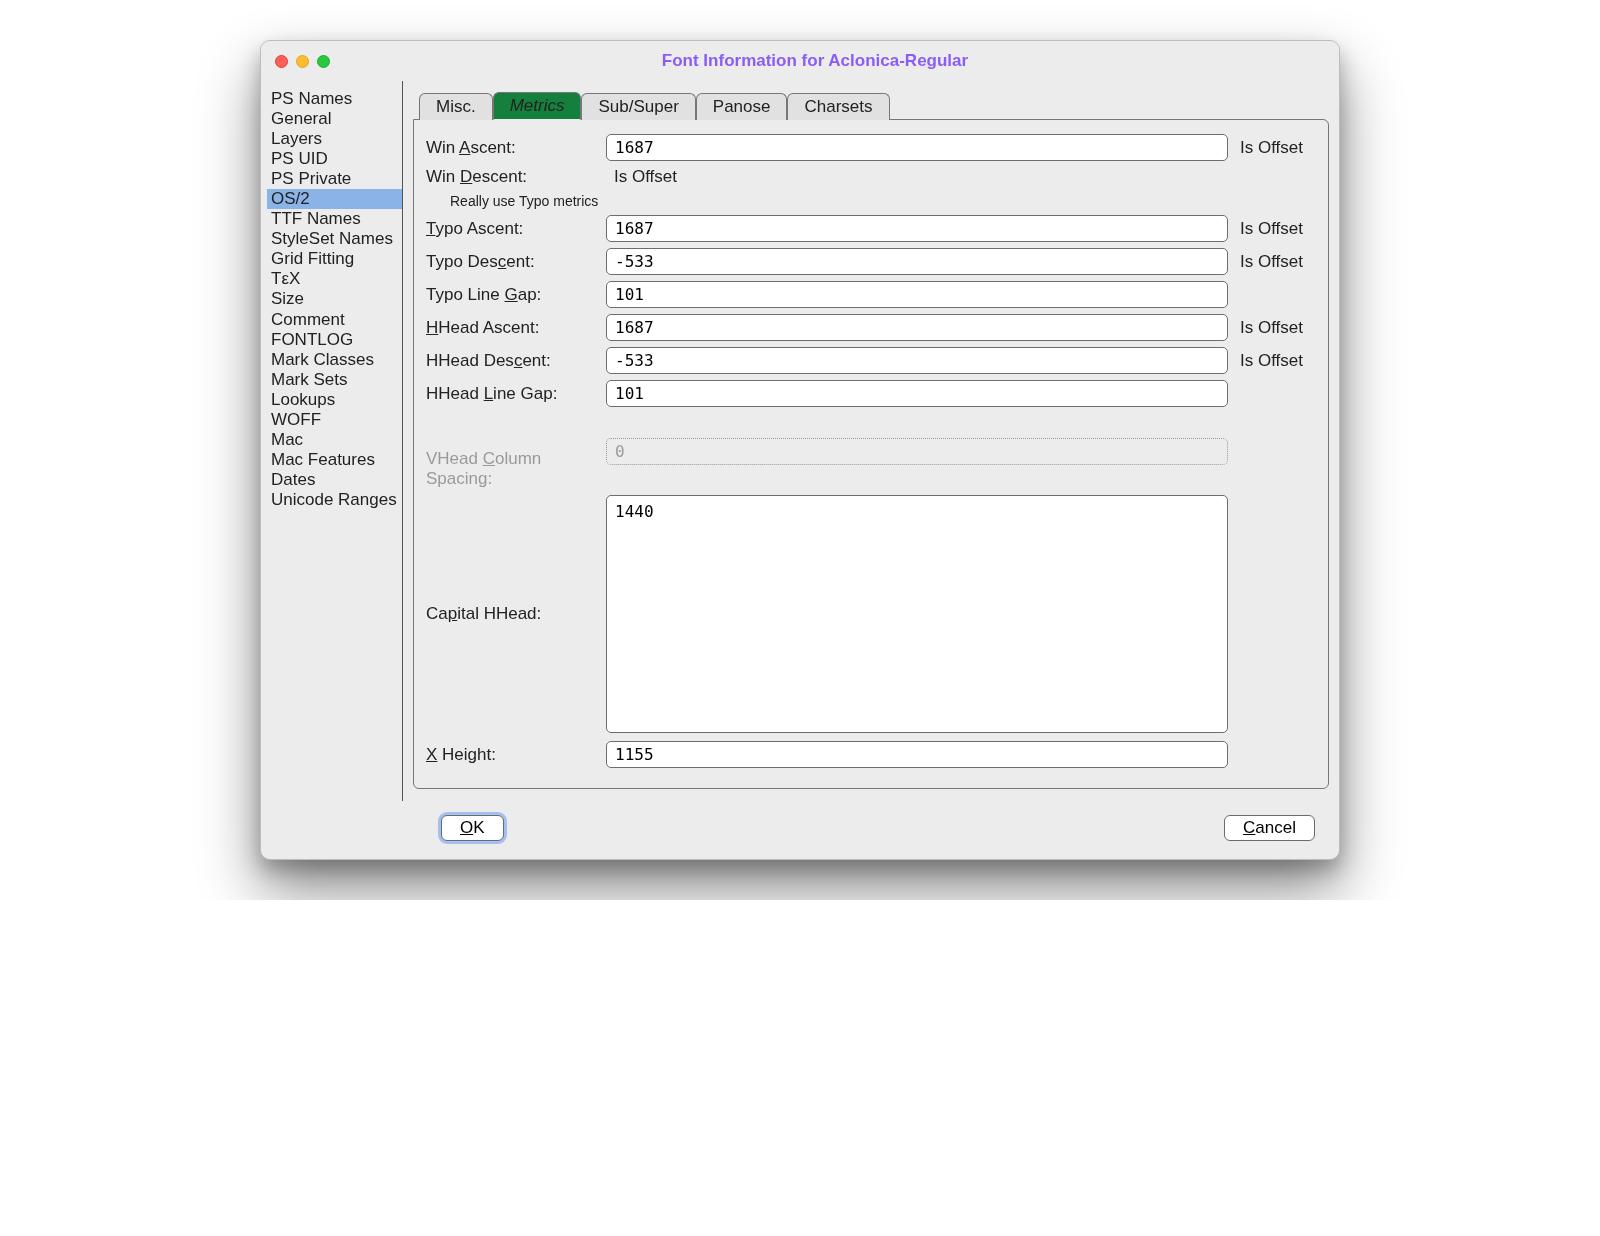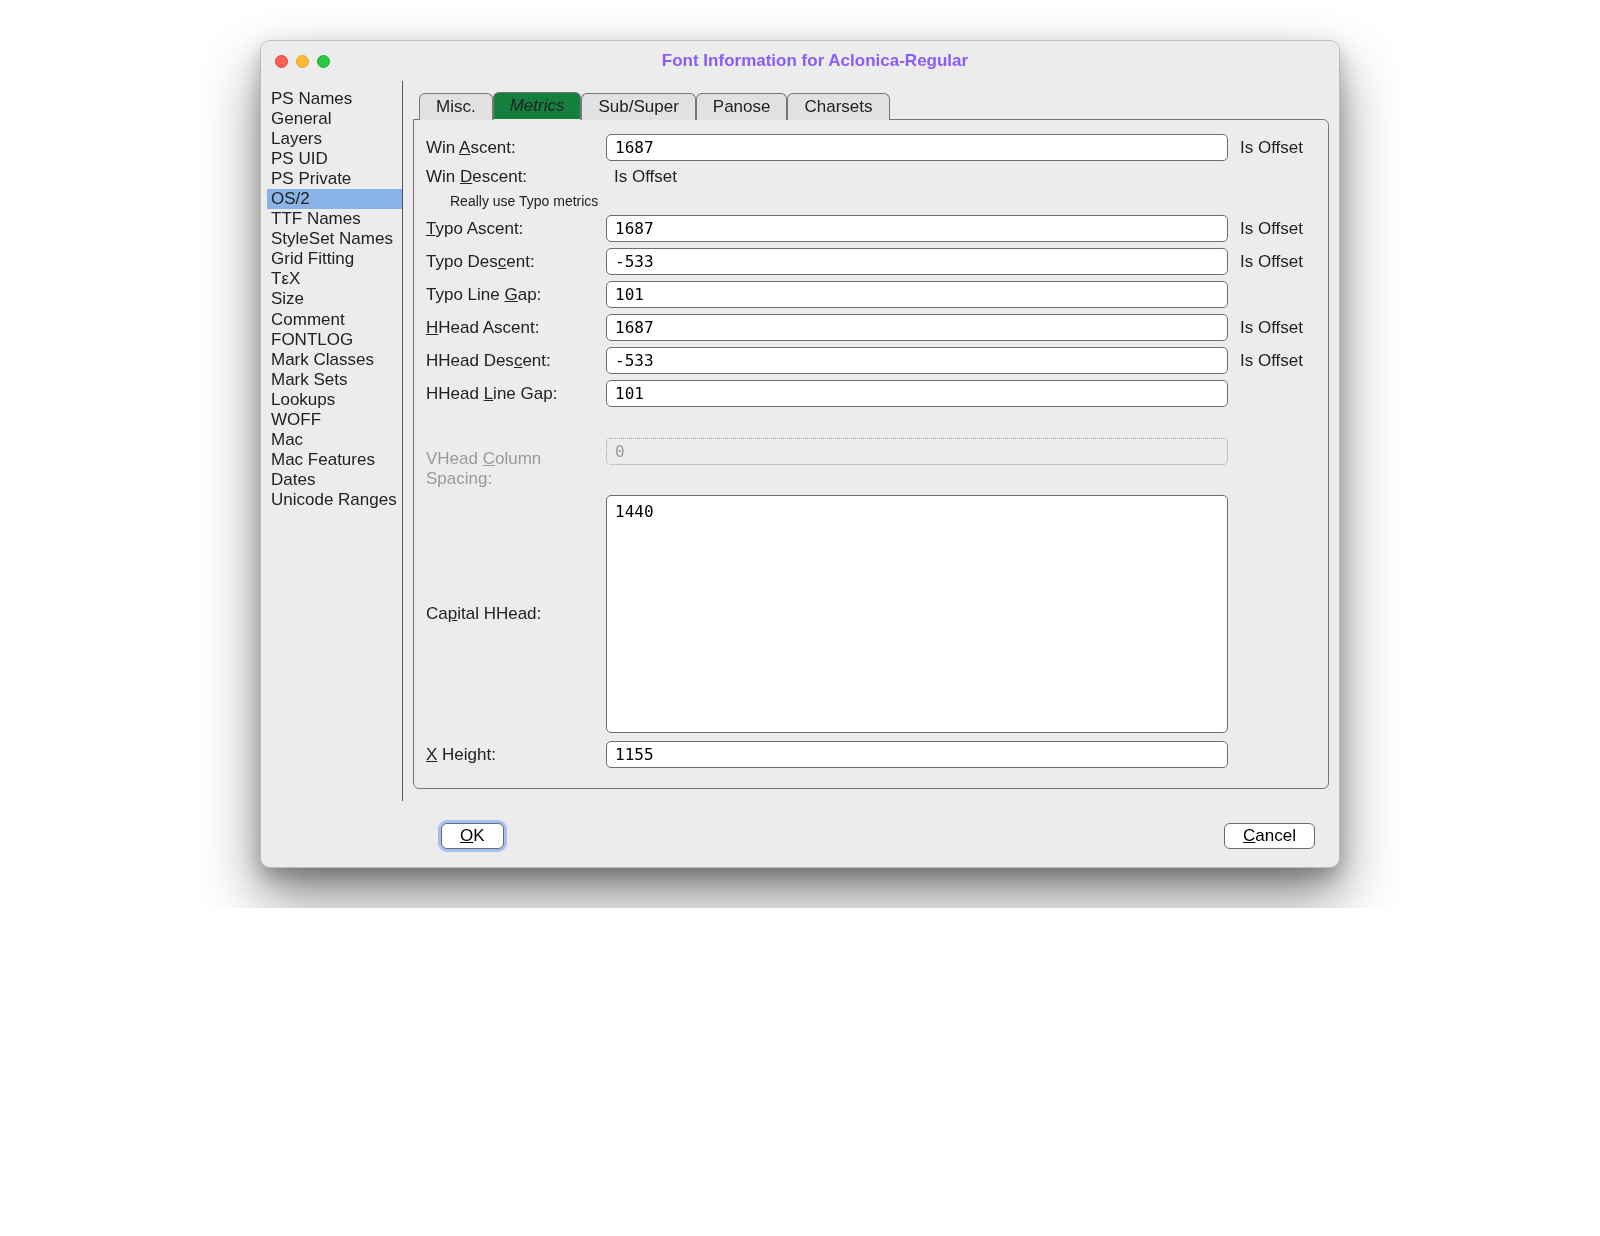--- a/index.html
+++ b/index.html
@@ -145,21 +145,20 @@
     justify-content: space-between;
     padding: 14px 24px 18px 180px;
   }
   .btn {
     border: 1px solid #6b6b6b;
     background: #fff;
     border-radius: 6px;
     padding: 2px 18px;
     font-size: 17px;
     cursor: default;
-    margin-top: 8px;
   }
   .btn.primary {
     box-shadow: 0 0 0 3px rgba(76,140,255,0.45);
   }
   .btn .u { text-decoration: underline; }
 </style>
 </head>
 <body>
 
 <div class="window">

